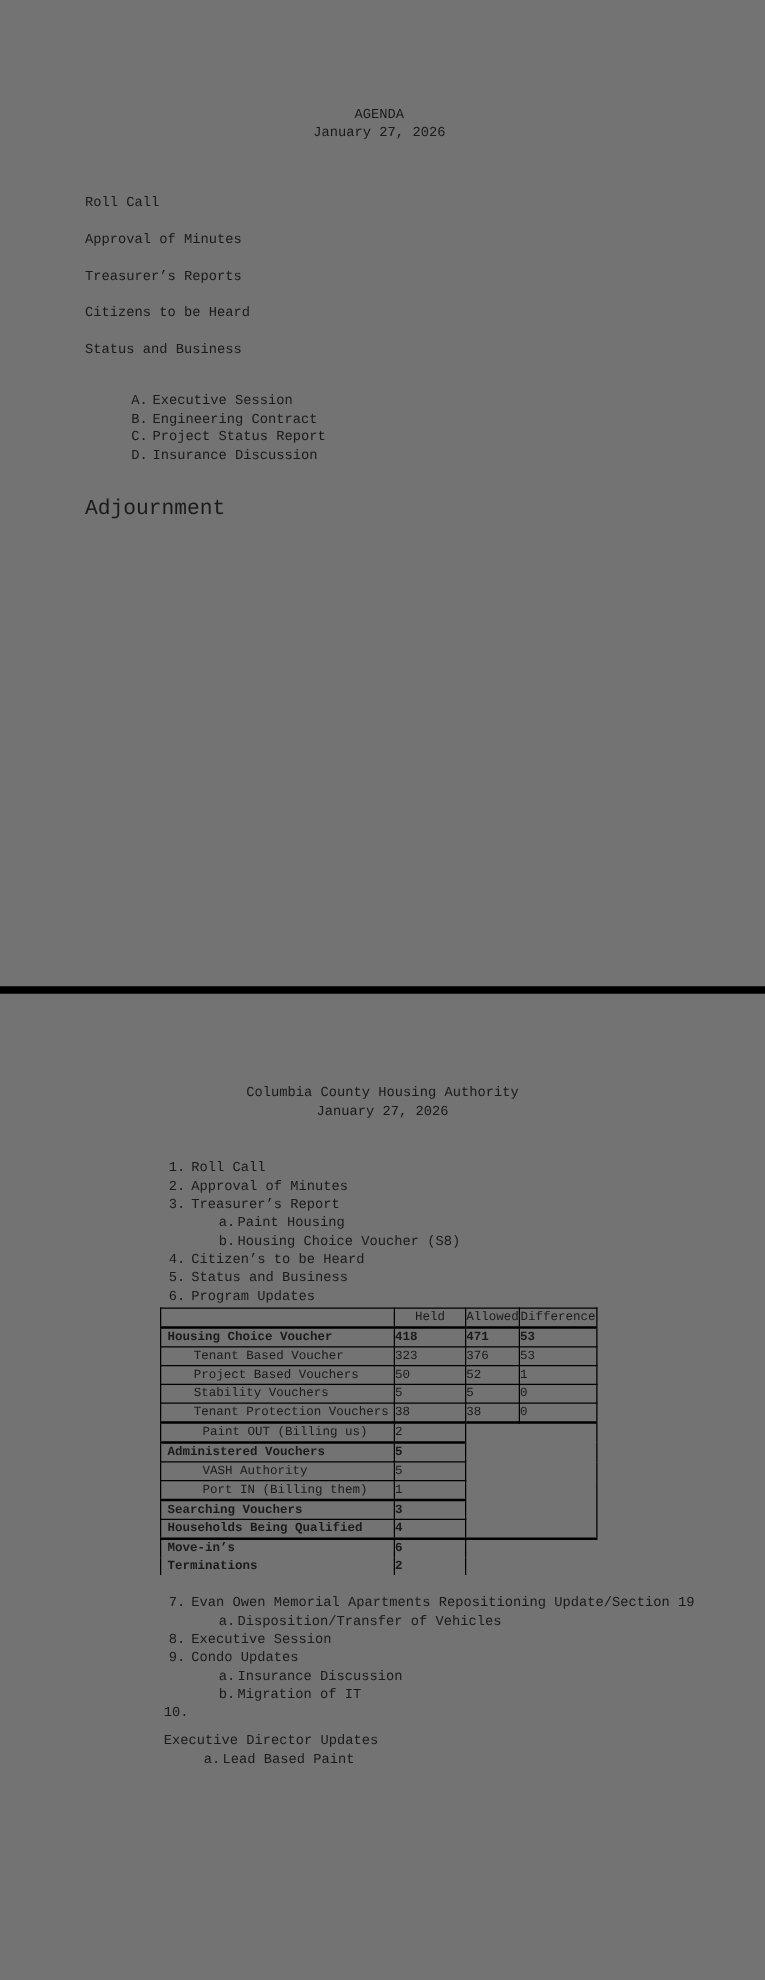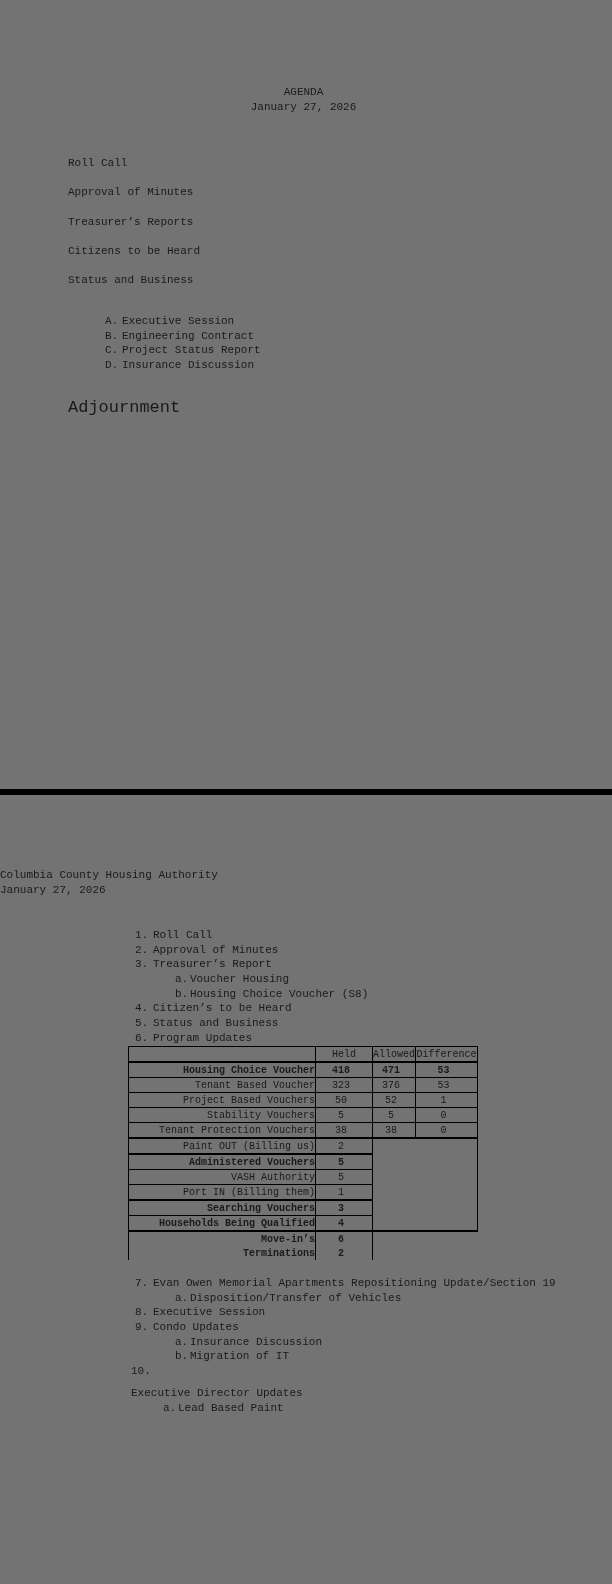--- a/index.html
+++ b/index.html
@@ -18,45 +18,45 @@
   .p1-item    { height:29.3px; line-height:13px; }
   .p1-subs    { top:314px; left:105px; font-size:11px; line-height:14.65px; }
   .p1-sub-row { display:flex; }
   .p1-sub-row .sub-label { width:17px; flex:0 0 17px; }
   .p1-adjourn { top:401px; left:68px; font-size:17px; line-height:13px; }
 
   
   .divider { top:789px; left:0; width:612px; height:6px; background:#000000; }
 
   
-  .p2-heading { top:868px; left:0; width:612px; text-align:left;
+  .p2-heading { top:868px; left:0; width:612px; text-align:center;
                 font-size:11px; line-height:15px; }
   .p2-list    { font-size:11px; line-height:14.65px; }
   .p2-list-1  { top:928px; left:135px; width:470px; }
   .p2-list-2  { top:1276px; left:135px; width:470px; }
   .li-row     { display:flex; }
   .li-row .num { width:18px; flex:0 0 18px; }
   .li-row.tight { margin-left:-4px;flex-direction:column; }
   .li-row.tight .num { width:22px; flex:0 0 22px; }
   .sub-row    { display:flex; padding-left:40px; }
   .sub-row .sub-label { width:15px; flex:0 0 15px; }
   .sub-row.tight-sub { padding-left:28px; }
 
   
   .tbl-wrap { top:1046px; left:128px; }
   table.ptable { border-collapse:collapse; table-layout:fixed; width:349px; }
   .ptable td {
     border:1px solid #000000; height:14px; font-size:10px; line-height:11px;
     padding:0; overflow:hidden; white-space:nowrap; vertical-align:middle;
   }
   .ptable tr.head td { text-align:center; border-bottom:2px solid #000000; }
-  .ptable td.lbl { padding-left:5px; text-align:right; }
+  .ptable td.lbl { padding-left:5px; text-align:left; }
   .ptable td.lbl.i1 { padding-left:26px; }
   .ptable td.lbl.i2 { padding-left:33px; }
-  .ptable td.val { padding-right:6px; text-align:center; }
+  .ptable td.val { padding-right:6px; text-align:left; }
   .ptable tr.b td { font-weight:bold; }
   .ptable tr.section-start td:not(.ghost) { border-top:2px solid #000000; }
   .ptable td.merged { border:1px solid #000000; border-bottom:2px solid #000000; }
   .ptable tr.outside td { border-bottom:none; }
   .ptable tr.no-top td { border-top:none; }
   .ptable td.ghost { border:none; }
 </style>
 </head>
 <body>
 
@@ -111,21 +111,21 @@
         <div class="li-row">
           <span class="num">2.</span>
           <span class="txt">Approval of Minutes</span>
         </div>
         <div class="li-row">
           <span class="num">3.</span>
           <span class="txt">Treasurer’s Report</span>
         </div>
         <div class="sub-row">
           <span class="sub-label">a.</span>
-          <span class="txt">Voucher Housing</span>
+          <span class="txt">Paint Housing</span>
         </div>
         <div class="sub-row">
           <span class="sub-label">b.</span>
           <span class="txt">Housing Choice Voucher (S8)</span>
         </div>
         <div class="li-row">
           <span class="num">4.</span>
           <span class="txt">Citizen’s to be Heard</span>
         </div>
         <div class="li-row">

